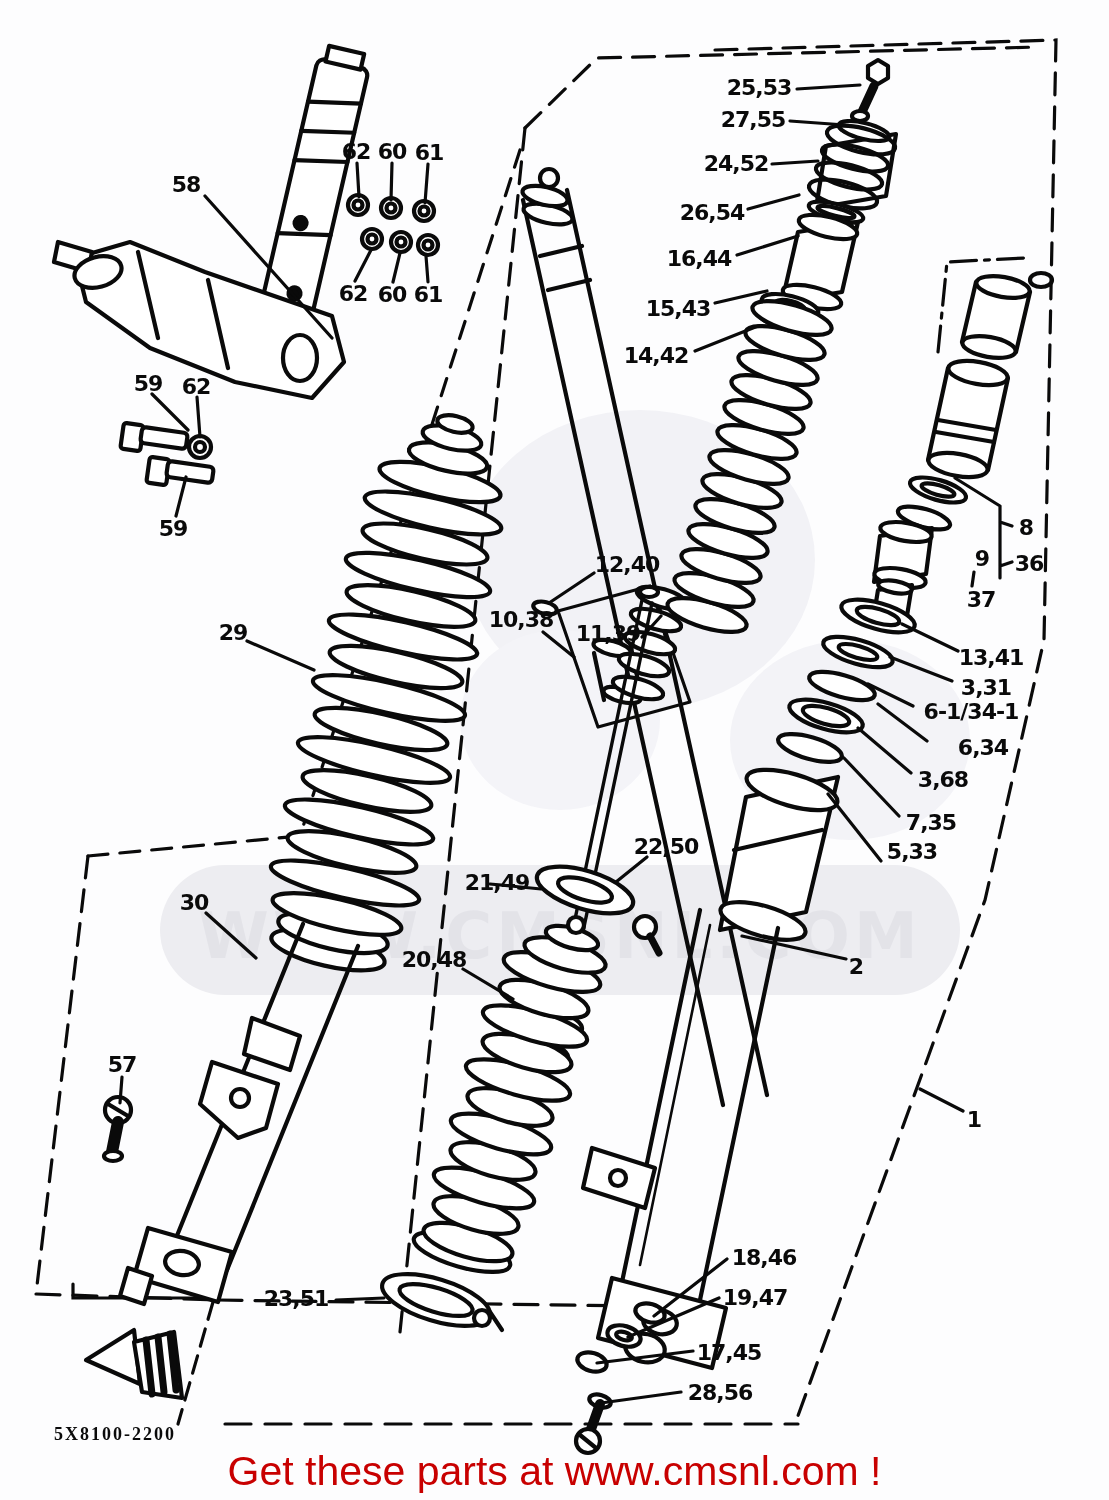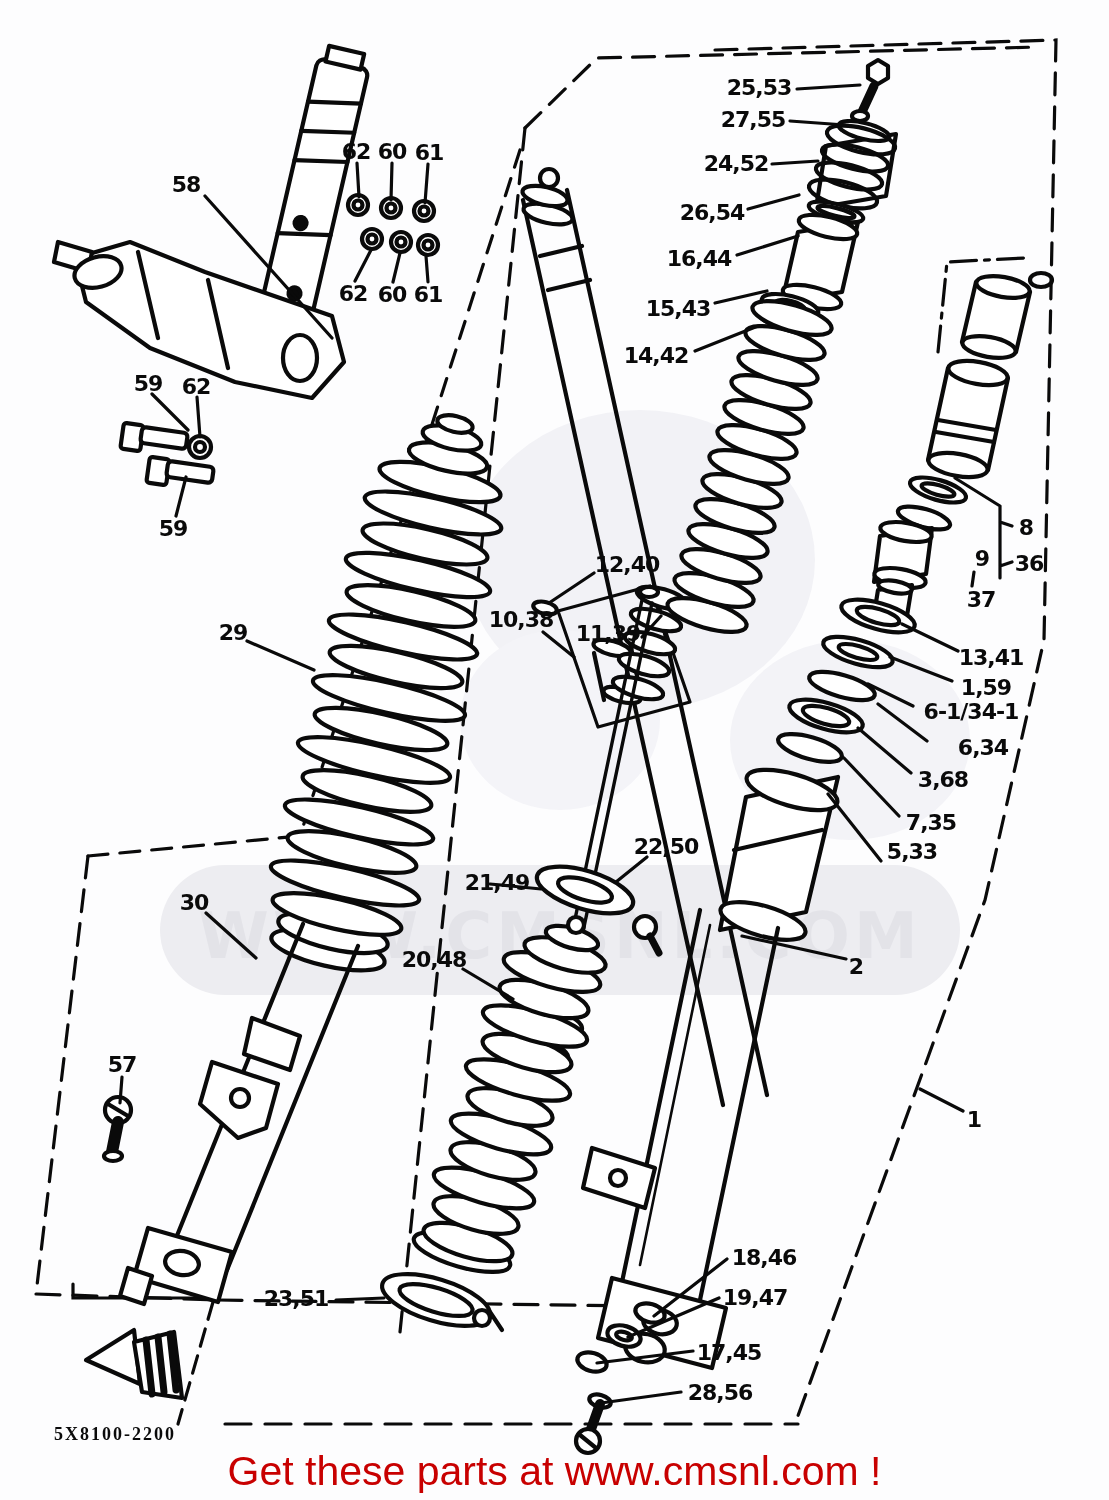--- a/index.html
+++ b/index.html
@@ -356,21 +356,21 @@
       <div class="part-label" style="left: 736px; top: 163px;">24,52</div>
       <div class="part-label" style="left: 712px; top: 212px;">26,54</div>
       <div class="part-label" style="left: 699px; top: 258px;">16,44</div>
       <div class="part-label" style="left: 678px; top: 308px;">15,43</div>
       <div class="part-label" style="left: 656px; top: 355px;">14,42</div>
       <div class="part-label" style="left: 1026px; top: 527px;">8</div>
       <div class="part-label" style="left: 1029px; top: 563px;">36</div>
       <div class="part-label" style="left: 982px; top: 558px;">9</div>
       <div class="part-label" style="left: 981px; top: 599px;">37</div>
       <div class="part-label" style="left: 991px; top: 657px;">13,41</div>
-      <div class="part-label" style="left: 986px; top: 687px;">1,59</div>
+      <div class="part-label" style="left: 986px; top: 687px;">3,31</div>
       <div class="part-label" style="left: 971px; top: 711px;">6-1/34-1</div>
       <div class="part-label" style="left: 959px; top: 747px; margin-left: 24px;">6,34</div>
       <div class="part-label" style="left: 943px; top: 779px;">3,68</div>
       <div class="part-label" style="left: 931px; top: 822px;">7,35</div>
       <div class="part-label" style="left: 912px; top: 851px;">5,33</div>
       <div class="part-label" style="left: 856px; top: 966px;">2</div>
       <div class="part-label" style="left: 974px; top: 1119px;">1</div>
       <div class="part-label" style="left: 764px; top: 1257px;">18,46</div>
       <div class="part-label" style="left: 755px; top: 1297px;">19,47</div>
       <div class="part-label" style="left: 729px; top: 1352px;">17,45</div>

